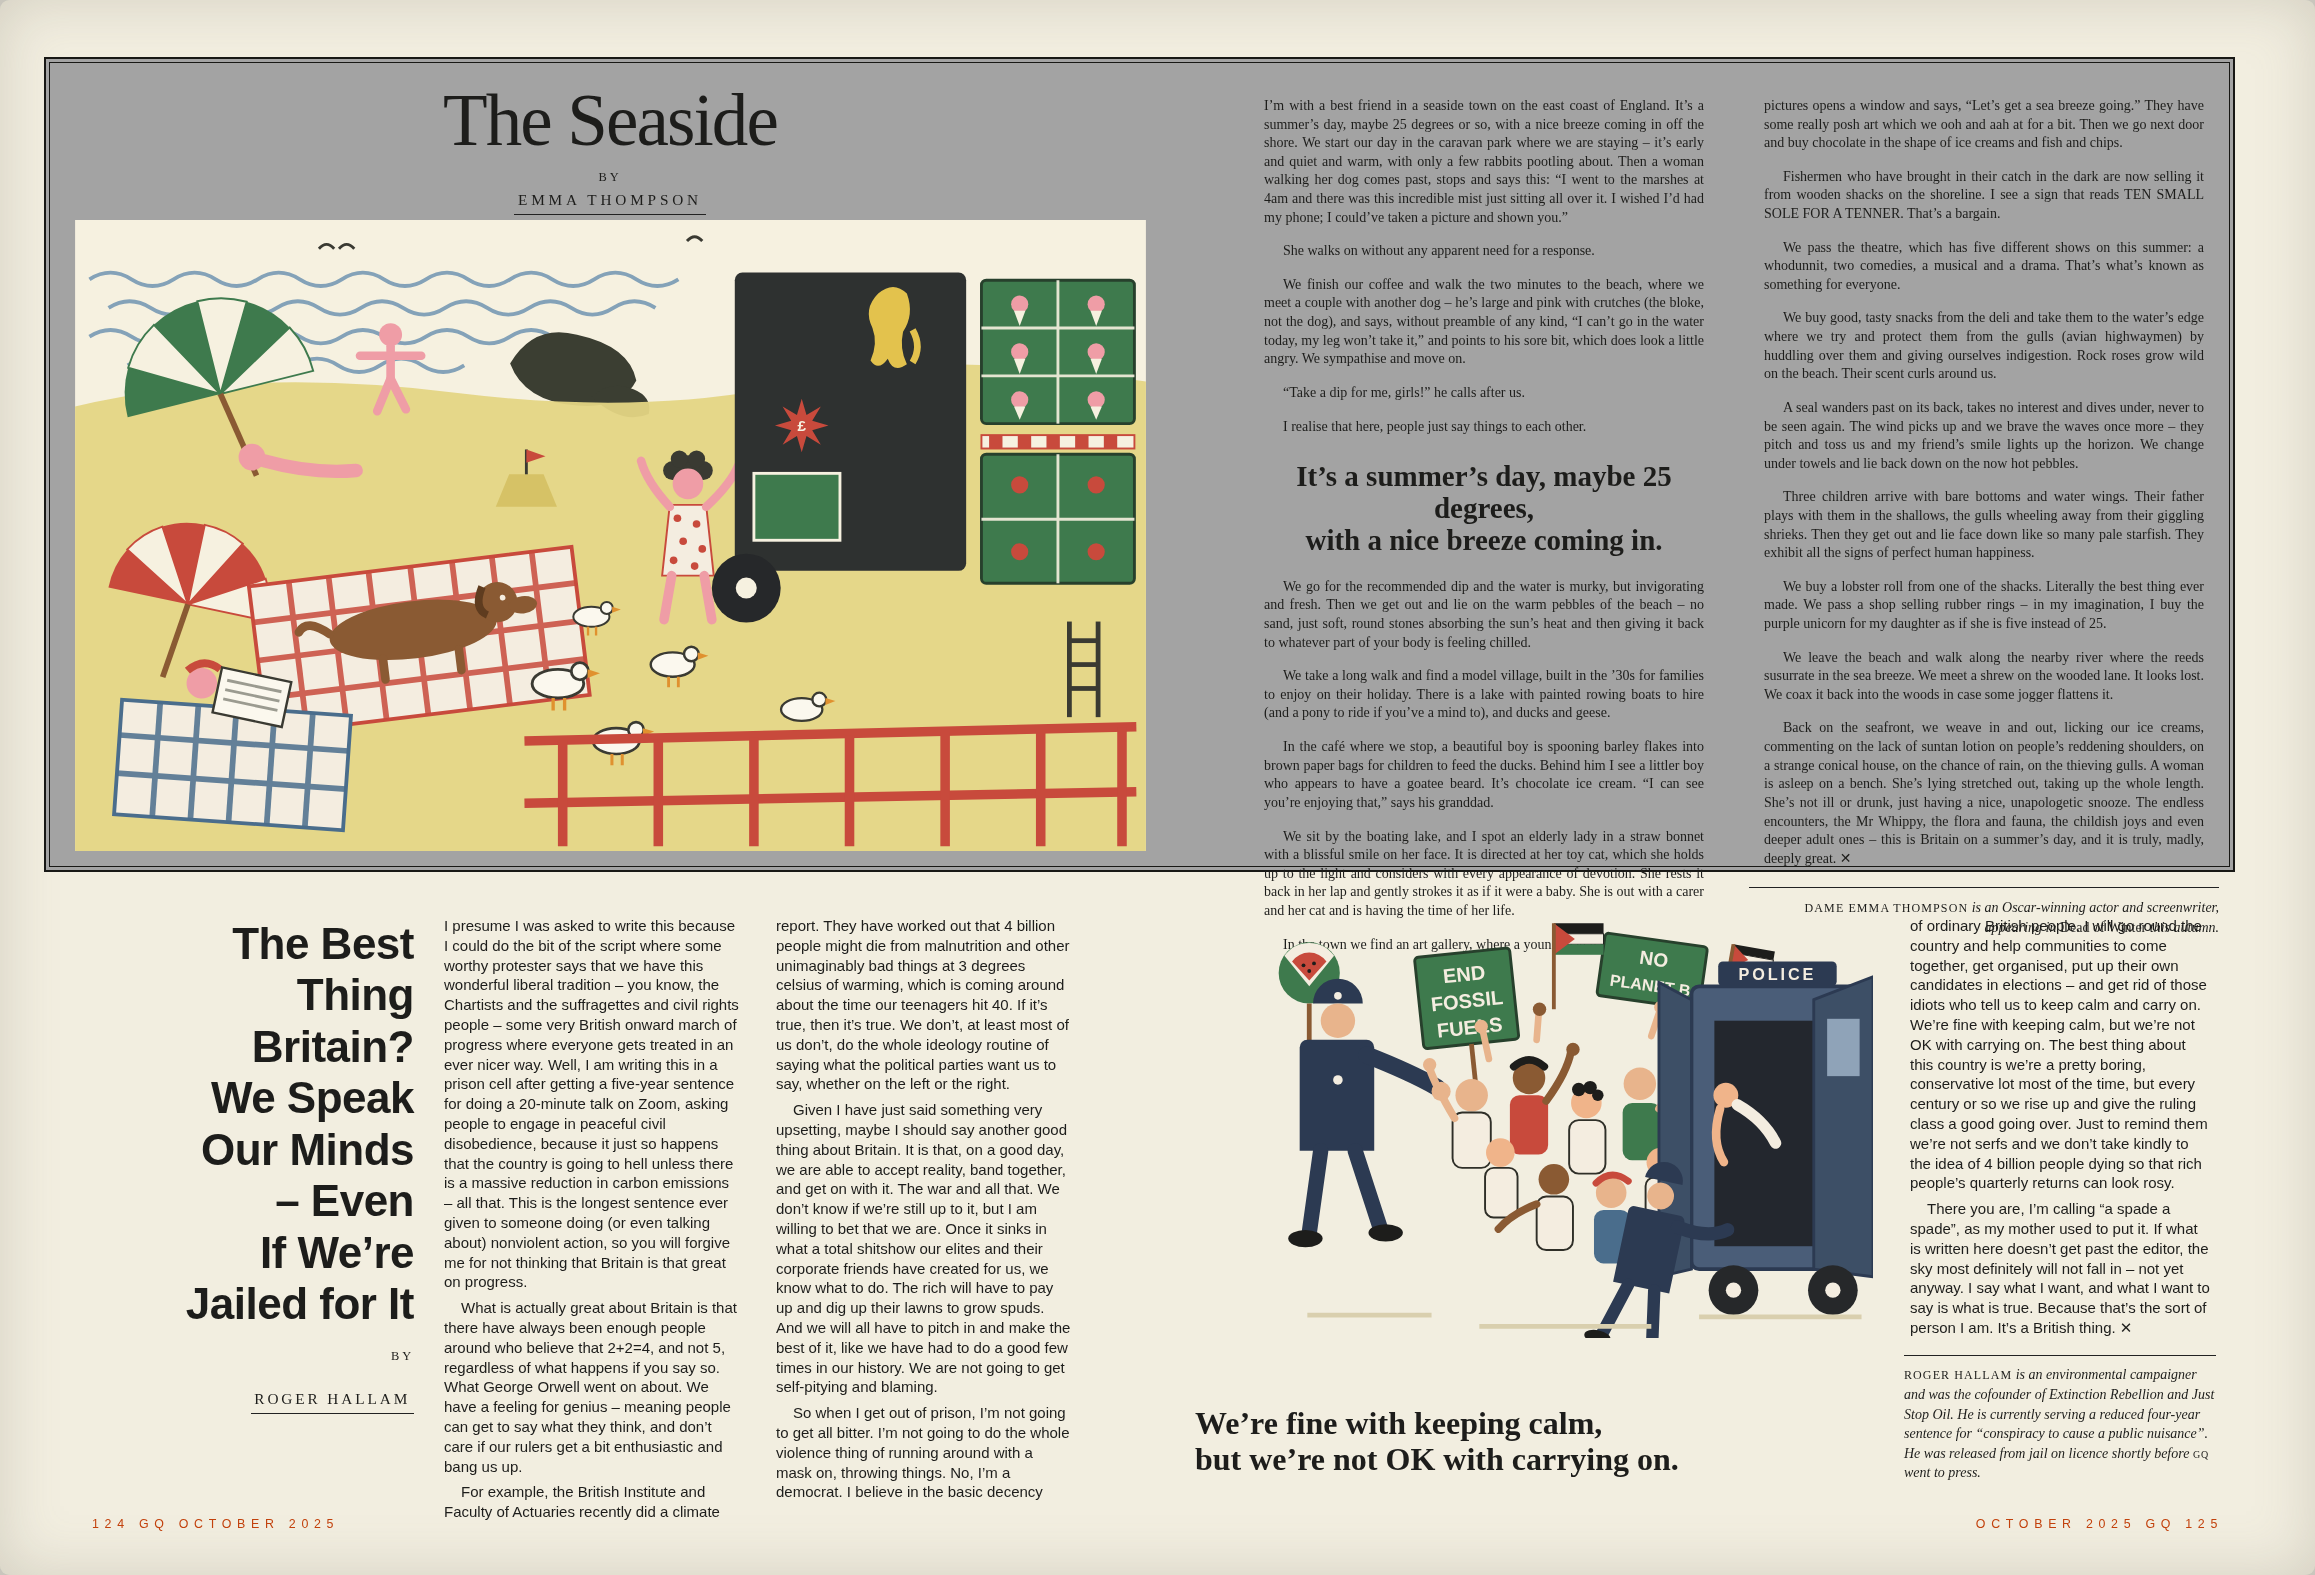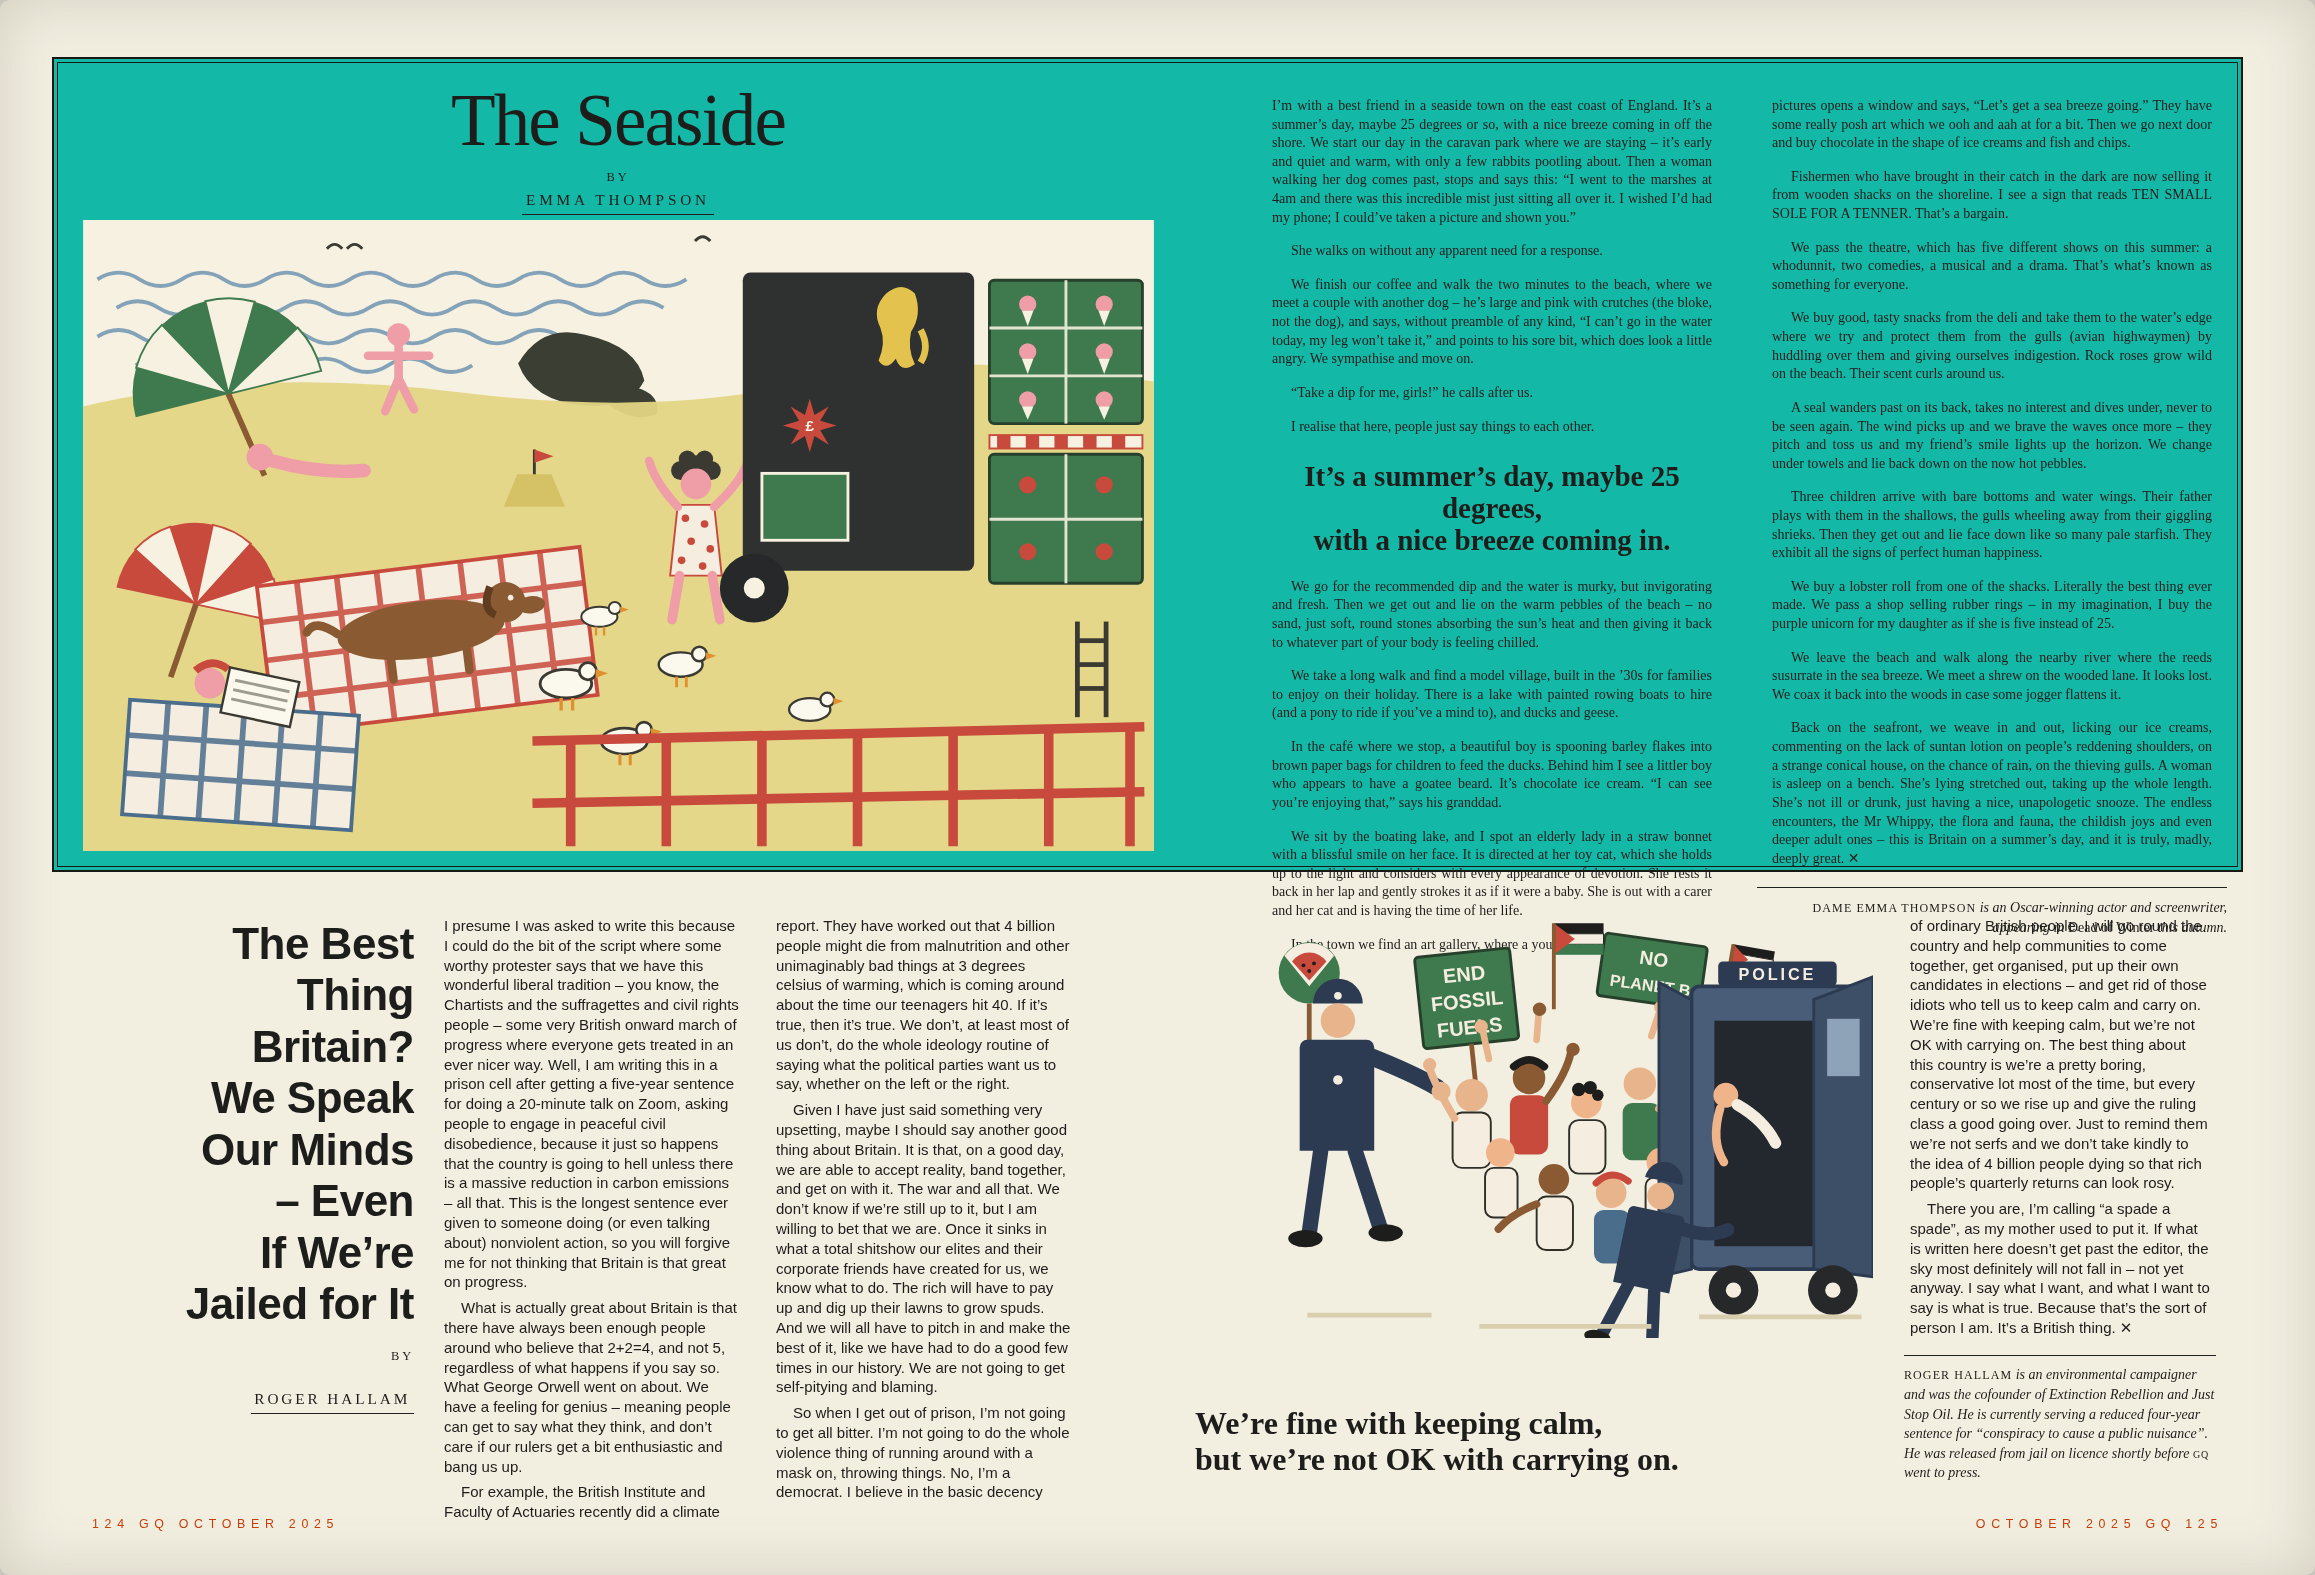--- a/index.html
+++ b/index.html
@@ -4,22 +4,22 @@
 <style>
   html,body{margin:0;padding:0;background:#c9c6bd;}
   .spread{
     position:relative;width:2315px;height:1575px;margin:0 auto;
     background:#f2eee0;border-radius:9.6px;overflow:hidden;
     font-family:"Liberation Serif",serif;color:#1d1d1b;
     box-shadow:inset 0 0 57px rgba(120,115,100,.25);
   }
   
   .frame{
-    position:absolute;left:52px;top:57px;width:2187px;height:811px;
-    border:2.4px solid #181815;background:#14b8a6;
+    position:absolute;left:44px;top:57px;width:2187px;height:811px;
+    border:2.4px solid #181815;background:#a3a3a3;
   }
   .frame-inner{position:absolute;inset:2.9px;border:1px solid #181815;}
   .seaside-head{position:absolute;left:0;top:25px;width:1128px;text-align:center;}
   .seaside-title{font-size:73px;line-height:1;letter-spacing:-1.9px;font-weight:500;margin:0;}
   .by-label{margin-top:13.4px;font-size:12.4px;letter-spacing:2.9px;}
   .author-name{display:inline-block;margin-top:5.7px;padding:0 3.8px 4.8px;font-size:15.3px;letter-spacing:3.8px;border-bottom:1.4px solid #222;}
   .beach-wrap{position:absolute;left:29px;top:161px;width:1071px;height:631px;}
   .scol{position:absolute;top:23px;width:470px;font-size:14px;line-height:1.33;text-align:justify;}
   .scol p{margin:15px;text-indent:19px;}
   .scol p.np{text-indent:0;}

